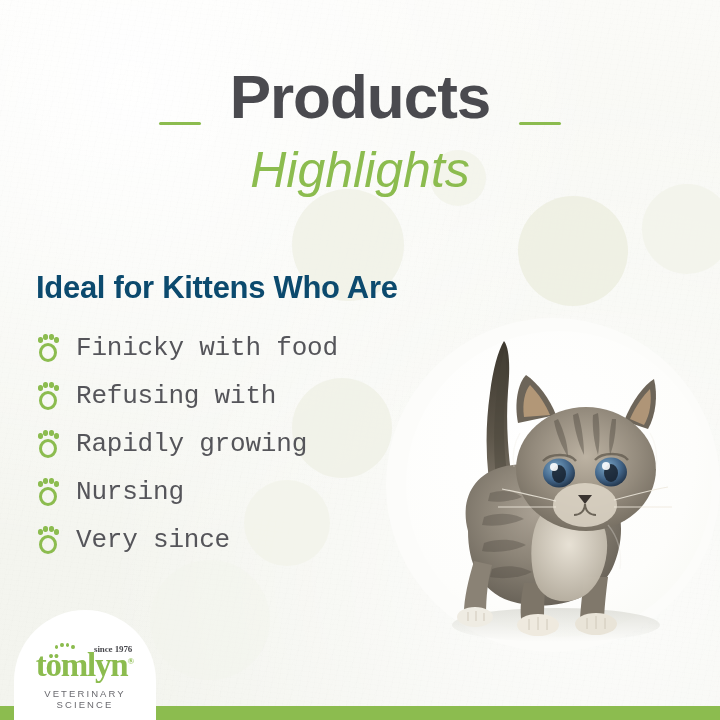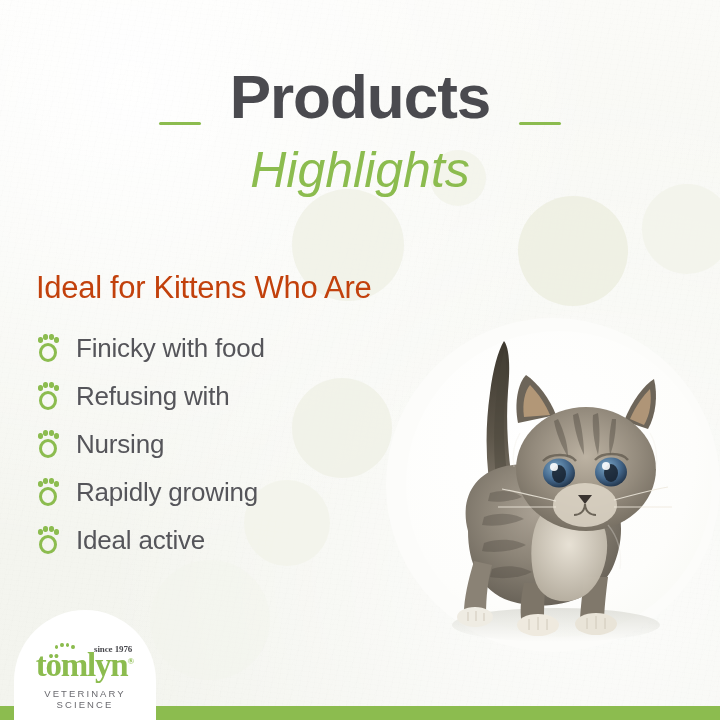--- a/index.html
+++ b/index.html
@@ -92,35 +92,36 @@
 
   
   .content {
     position: absolute;
     top: 268px;
     left: 36px;
     width: 470px;
   }
   .section-heading {
     font-size: 31px;
-    font-weight: 400;
-    color: #c2410c;
+    font-weight: 700;
+    color: #0c4a6e;
     letter-spacing: -0.3px;
     margin: 0 0 16px 0;
     line-height: 40px;
   }
   .bullets {
     list-style: none;
     margin: 0;
     padding: 0;
   }
   .bullet {
     display: flex;
     align-items: center;
     height: 48px;
+    font-family: Liberation Mono, monospace;
   }
   .paw-icon {
     width: 26px;
     height: 30px;
     flex: 0 0 26px;
     margin-right: 14px;
     position: relative;
   }
   .paw-icon .pad {
     position: absolute;
@@ -296,41 +297,41 @@
         <span class="bullet-label">Refusing with</span>
       </li>
       <li class="bullet">
         <span class="paw-icon">
           <i class="toe t1"></i>
             <i class="toe t2"></i>
             <i class="toe t3"></i>
             <i class="toe t4"></i>
           <span class="pad"></span>
         </span>
+        <span class="bullet-label">Rapidly growing</span>
+      </li>
+      <li class="bullet">
+        <span class="paw-icon">
+          <i class="toe t1"></i>
+            <i class="toe t2"></i>
+            <i class="toe t3"></i>
+            <i class="toe t4"></i>
+          <span class="pad"></span>
+        </span>
         <span class="bullet-label">Nursing</span>
       </li>
       <li class="bullet">
         <span class="paw-icon">
           <i class="toe t1"></i>
             <i class="toe t2"></i>
             <i class="toe t3"></i>
             <i class="toe t4"></i>
           <span class="pad"></span>
         </span>
-        <span class="bullet-label">Rapidly growing</span>
-      </li>
-      <li class="bullet">
-        <span class="paw-icon">
-          <i class="toe t1"></i>
-            <i class="toe t2"></i>
-            <i class="toe t3"></i>
-            <i class="toe t4"></i>
-          <span class="pad"></span>
-        </span>
-        <span class="bullet-label">Ideal active</span>
+        <span class="bullet-label">Very since</span>
       </li>
     </ul>
   </div>
 
   <div class="kitten-wrap">
     <div class="kitten-disc"></div>
     <svg class="kitten-svg" width="322" height="340" viewBox="0 0 322 340">
       <defs>
         <radialGradient id="furBody" cx="45%" cy="35%" r="72%">
           <stop offset="0%" stop-color="#a9a093"></stop>

